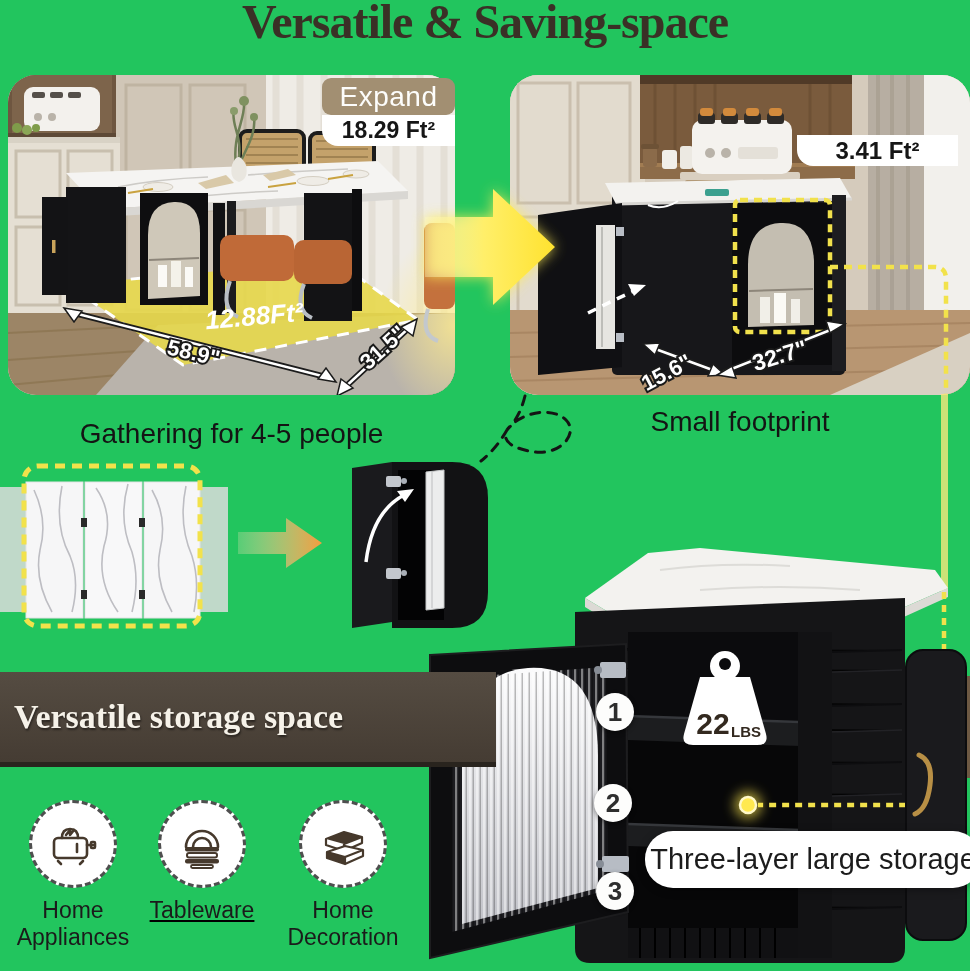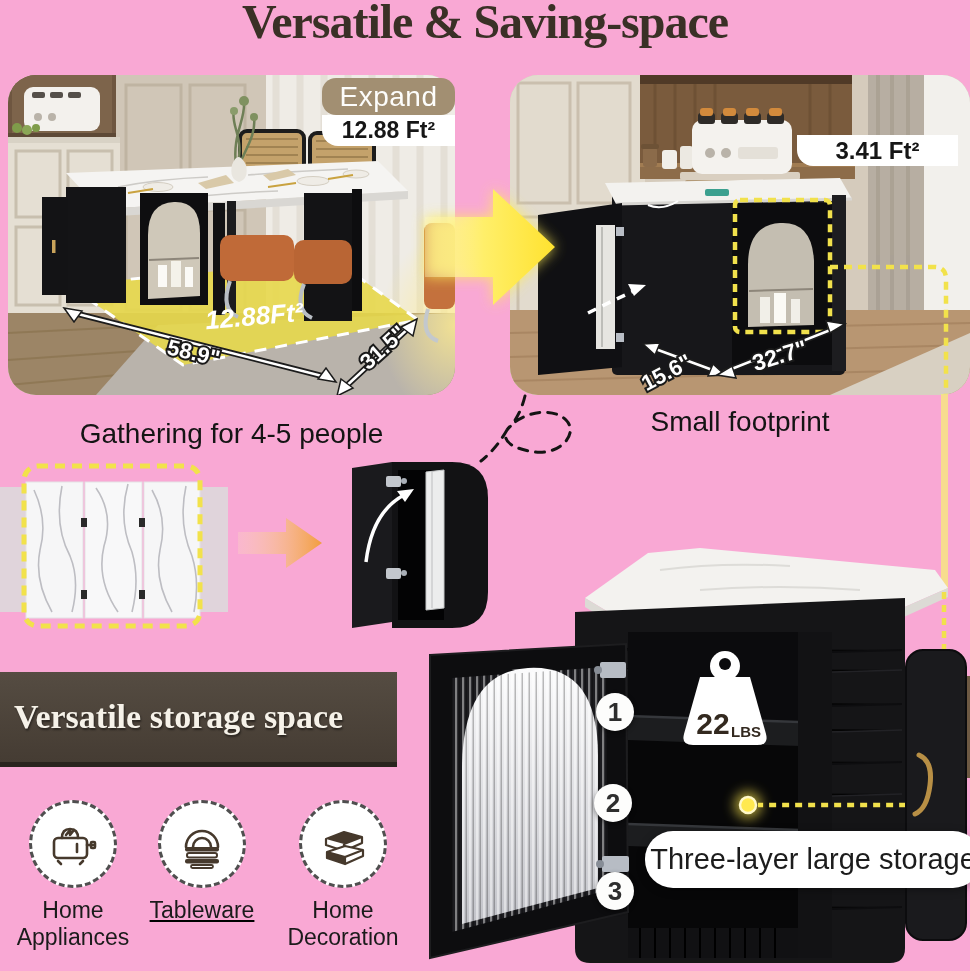--- a/index.html
+++ b/index.html
@@ -1,31 +1,31 @@
 <!DOCTYPE html>
 <html><head>
 <meta charset="utf-8">
 <style>
   html,body{margin:0;padding:0;background:#ffffff;}
-  #stage{position:relative;width:970px;height:971px;background:#f9a8d4;overflow:hidden;
+  #stage{position:relative;width:970px;height:971px;background:#22c55e;overflow:hidden;
          font-family:"Liberation Sans",sans-serif;}
   .abs{position:absolute;}
   .photo{position:absolute;border-radius:28px;overflow:hidden;background:#d6ccbd;}
   .photo svg{display:block;}
   #page-title{left:0;right:0;top:-6px;text-align:center;
     font-family:"Liberation Serif",serif;font-weight:bold;font-size:48px;
     letter-spacing:-1px;color:#3a3026;}
   .badge{position:absolute;display:flex;align-items:center;justify-content:center;
-    background:#a28f72;color:#fdfdfb;border-radius:14px;z-index:6;
+    background:#a28f72;color:#fdfdfb;border-radius:9px;z-index:6;
     font-size:28px;letter-spacing:.5px;text-align:center;}
   .sqft{position:absolute;display:flex;align-items:center;justify-content:center;
     background:#ffffff;color:#161616;font-weight:bold;font-size:23px;z-index:6;
     border-radius:0 0 0 16px;}
   .caption{position:absolute;text-align:center;font-size:28px;color:#141414;z-index:4;}
-  #banner{left:0;top:672px;width:397px;height:95px;background:linear-gradient(#554c42,#453c33);
+  #banner{left:0;top:672px;width:496px;height:95px;background:linear-gradient(#554c42,#453c33);
     border-bottom:5px solid #29241e;display:flex;align-items:center;z-index:4;
     font-family:"Liberation Serif",serif;font-weight:bold;font-size:34px;color:#f6f2e9;
     padding-left:14px;box-sizing:border-box;text-shadow:1px 2px 2px rgba(0,0,0,.45);}
   .feature{position:absolute;top:800px;text-align:center;z-index:4;}
   .feature .ring{width:82px;height:82px;border:3px dashed #4f4f4f;border-radius:50%;
     margin:0 auto;display:flex;align-items:center;justify-content:center;background:#fff;}
   .feature .lbl{margin-top:9px;font-size:23px;line-height:27px;color:#1b1b1b;}
   .num-circle{position:absolute;width:38px;height:38px;border-radius:50%;background:#fdfdfc;
     box-shadow:0 2px 5px rgba(0,0,0,.45);display:flex;align-items:center;justify-content:center;
     font-weight:bold;font-size:26px;color:#2e2e2e;z-index:9;}
@@ -305,21 +305,21 @@
         <polygon points="335,249 320,258 316,246" fill="#ffffff" stroke="#1c1c1c" stroke-width="1.5"></polygon>
         <text x="160" y="304" transform="rotate(-28 160 304)" font-size="22" font-weight="bold" fill="#ffffff" stroke="#1a1a1a" stroke-width="4" paint-order="stroke" text-anchor="middle">15.6"</text>
         <text x="272" y="288" transform="rotate(-17 272 288)" font-size="23" font-weight="bold" fill="#ffffff" stroke="#1a1a1a" stroke-width="4" paint-order="stroke" text-anchor="middle">32.7"</text>
       </g>
 
       <path d="M320,192 H424 Q436,192 436,204 V320" stroke="#f2e24b" stroke-width="4.5" stroke-dasharray="8 6" fill="none"></path>
     </svg>
   </div>
 
   <div class="badge" style="left:322px;top:78px;width:133px;height:37px;">Expand</div>
-  <div class="sqft" style="left:322px;top:115px;width:133px;height:31px;">12.88 Ft²</div>
+  <div class="sqft" style="left:322px;top:115px;width:133px;height:31px;">18.29 Ft²</div>
   <div class="sqft" style="left:797px;top:135px;width:161px;height:31px;font-size:24px;">3.41 Ft²</div>
 
   <svg class="abs" style="left:415px;top:175px;z-index:5;" width="150" height="145" viewBox="0 0 150 145">
     <defs>
       <linearGradient id="yg" x1="0" y1="0" x2="1" y2="0">
         <stop offset="0%" stop-color="#fff9c4" stop-opacity=".35"></stop>
         <stop offset="45%" stop-color="#ffef6a"></stop>
         <stop offset="100%" stop-color="#ffe22f"></stop>
       </linearGradient>
       <filter id="by" x="-40%" y="-40%" width="180%" height="180%">

